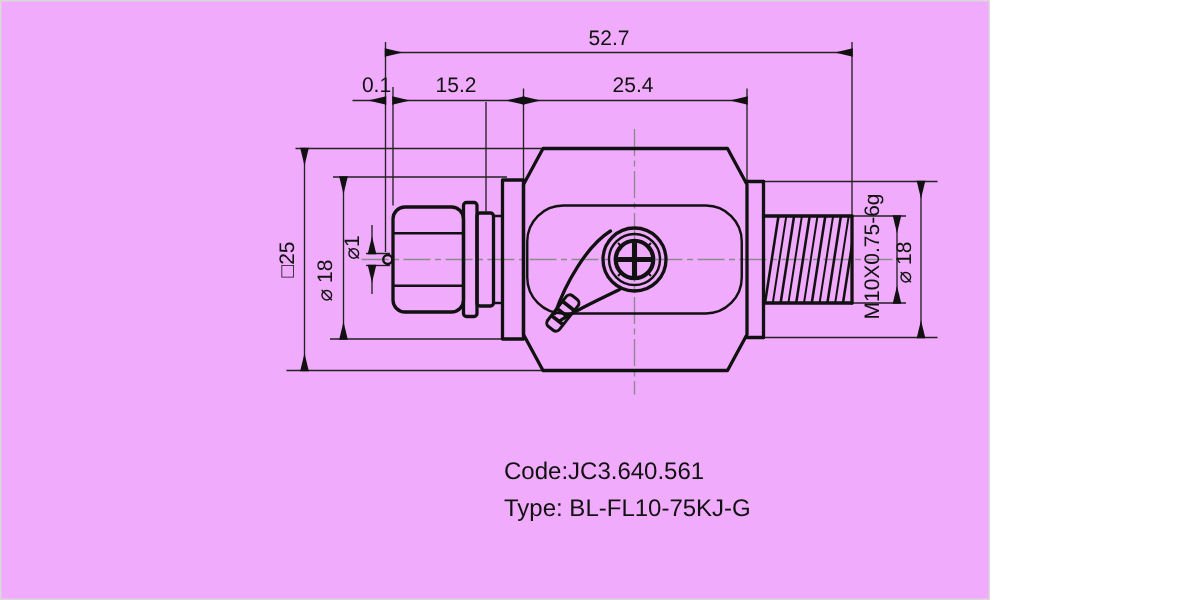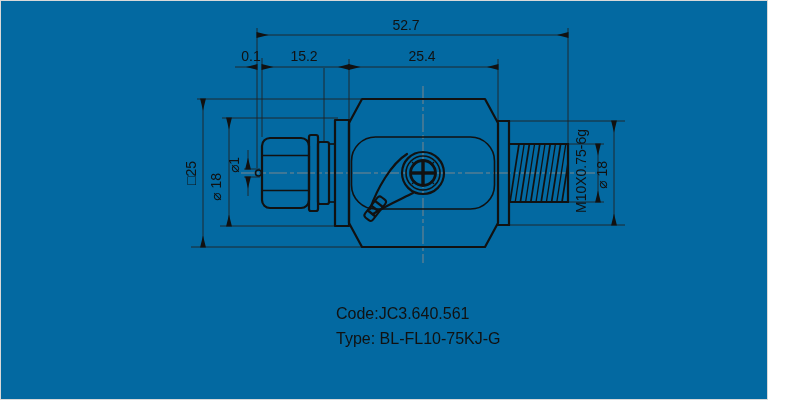--- a/index.html
+++ b/index.html
@@ -1,17 +1,17 @@
 <!DOCTYPE html>
 <html><head>
 <meta charset="utf-8">
 <style>
   html,body{margin:0;padding:0;background:#fff;}
   #stage{
-    position:relative;width:768px;height:400px;background:#0369a1;
+    position:relative;width:660px;height:400px;background:#f0abfc;
     box-sizing:border-box;border:1px solid #d9d9d9;
     font-family:"Liberation Sans", "DejaVu Sans", sans-serif;
     overflow:hidden;
   }
   svg{display:block;}
   text{fill:#111;font-family:"Liberation Sans","DejaVu Sans",sans-serif;}
   .dim-label{font-size:14px;}
   .note-label{font-size:16px;}
   .thin{stroke:#222;stroke-width:0.9;fill:none;}
   .thick{stroke:#111;stroke-width:2.2;fill:none;stroke-linejoin:round;stroke-linecap:round;}

